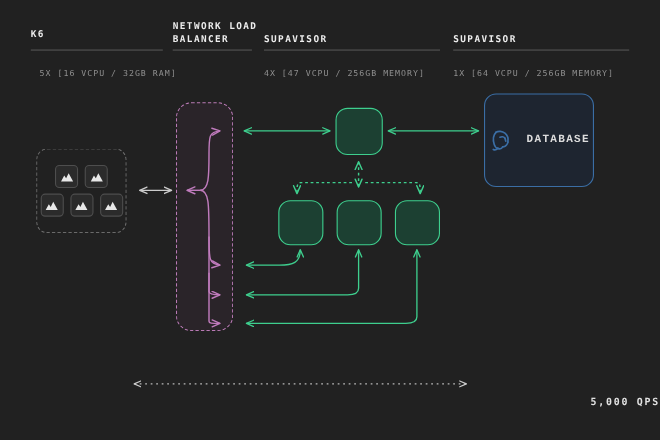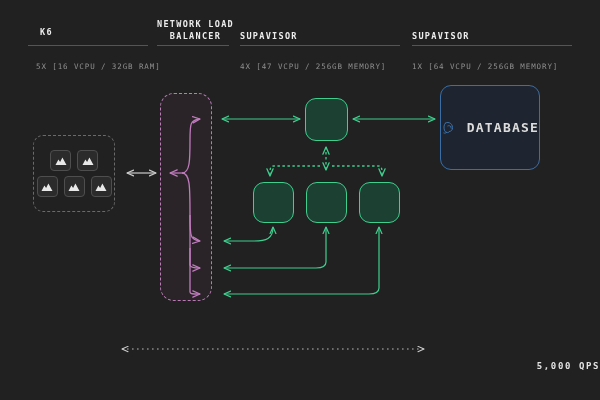--- a/index.html
+++ b/index.html
@@ -99,23 +99,24 @@
     border: 1.5px solid #3b6ea5;
     border-radius: 11px;
     box-sizing: border-box;
     display: flex;
     align-items: center;
     justify-content: center;
     gap: 9px;
   }
   .db-label {
     color: #dcdcdc;
-    font-size: 13px;
+    font-size: 10px;
     font-weight: bold;
     letter-spacing: 1.2px;
+    font-family: Liberation Mono, monospace;
   }
   .qps-label {
     position: absolute;
     width: 600px;
     text-align: right;
     color: #e2e2e2;
     font-size: 9px;
     font-weight: bold;
     letter-spacing: 1.6px;
   }
@@ -124,25 +125,25 @@
     left: 0; top: 0;
     width: 600px; height: 400px;
     pointer-events: none;
   }
 </style>
 </head>
 <body>
 
 <div id="canvas">
 
-  <div class="col-header" style="left:40px; top:26px;">K6</div>
+  <div class="col-header" style="left:28px; top:26px;">K6</div>
   <div class="col-rule" style="left:28px; top:45px; width:120px;"></div>
   <div class="col-spec" style="left:36px; top:62px;">5X [16 VCPU / 32GB RAM]</div>
 
-  <div class="col-header" style="left:157px; top:18px;text-align:center;">NETWORK LOAD
+  <div class="col-header" style="left:157px; top:18px;">NETWORK LOAD
 BALANCER</div>
   <div class="col-rule" style="left:157px; top:45px; width:72px;"></div>
 
   <div class="col-header" style="left:240px; top:30px;">SUPAVISOR</div>
   <div class="col-rule" style="left:240px; top:45px; width:160px;"></div>
   <div class="col-spec" style="left:240px; top:62px;">4X [47 VCPU / 256GB MEMORY]</div>
 
   <div class="col-header" style="left:412px; top:30px;">SUPAVISOR</div>
   <div class="col-rule" style="left:412px; top:45px; width:160px;"></div>
   <div class="col-spec" style="left:412px; top:62px;">1X [64 VCPU / 256GB MEMORY]</div>

